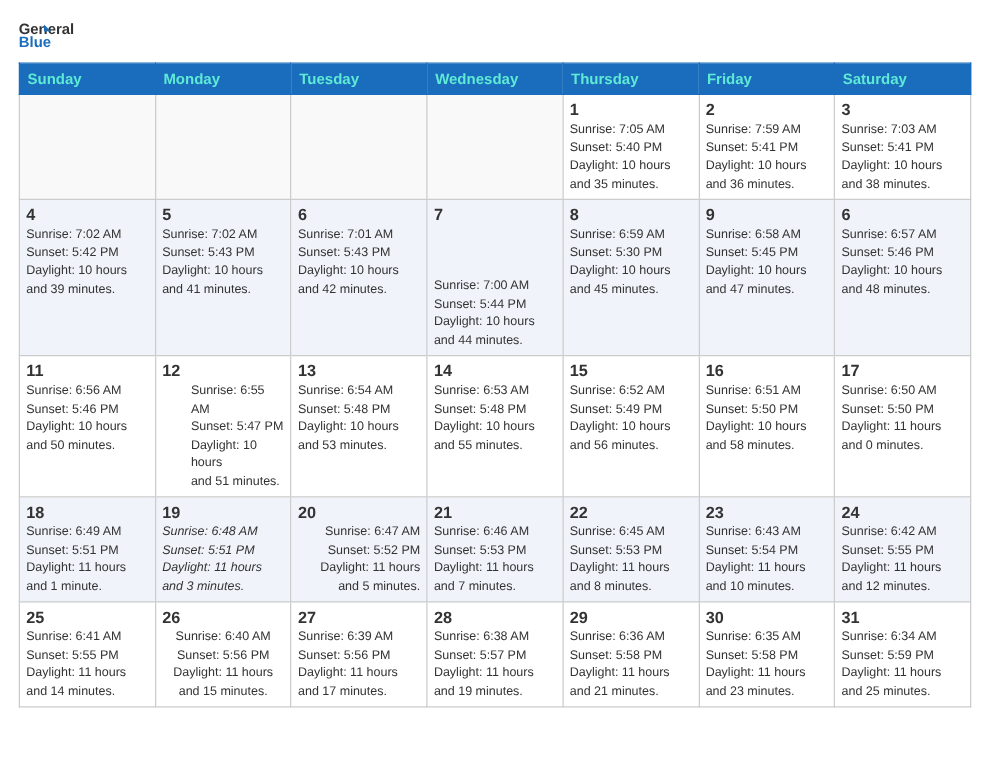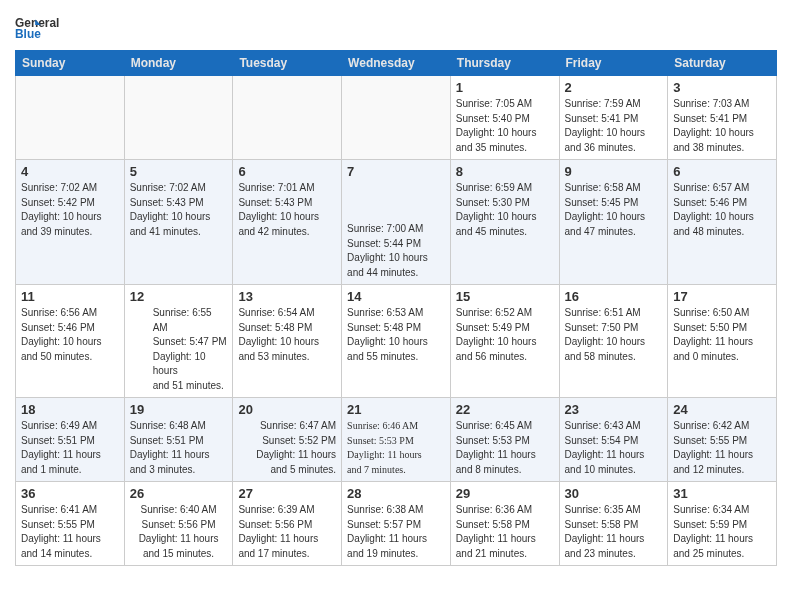--- a/index.html
+++ b/index.html
@@ -38,21 +38,21 @@
       font-size: 14px;
       color: #555;
     }
     .calendar {
       width: 100%;
       border-collapse: collapse;
       border: 1px solid #ccc;
     }
     .calendar th {
       background-color: #1a6cbc;
-      color: #e5e5e5;
+      color: #5eead4;
       text-align: left;
       padding: 5px 6px;
       font-size: 12px;
       border: 1px solid #1a6cbc;
     }
     .calendar td {
       vertical-align: top;
       padding: 4px 5px;
       border: 1px solid #ccc;
       width: 108px;
@@ -219,21 +219,21 @@
         <td>
           <span class="day-num">15</span>
           <div class="day-info" style="white-space: pre-line;">Sunrise: 6:52 AM
 Sunset: 5:49 PM
 Daylight: 10 hours
 and 56 minutes.</div>
         </td>
         <td>
           <span class="day-num">16</span>
           <div class="day-info" style="white-space: pre-line;">Sunrise: 6:51 AM
-Sunset: 7:50 PM
+Sunset: 5:50 PM
 Daylight: 10 hours
 and 58 minutes.</div>
         </td>
         <td>
           <span class="day-num">17</span>
           <div class="day-info" style="white-space: pre-line;">Sunrise: 6:50 AM
 Sunset: 5:50 PM
 Daylight: 11 hours
 and 0 minutes.</div>
         </td>
@@ -241,35 +241,35 @@
       <tr class="row-alt">
         <td>
           <span class="day-num">18</span>
           <div class="day-info" style="white-space: pre-line;">Sunrise: 6:49 AM
 Sunset: 5:51 PM
 Daylight: 11 hours
 and 1 minute.</div>
         </td>
         <td>
           <span class="day-num">19</span>
-          <div class="day-info" style="white-space: pre-line;">Sunrise: 6:48 AM
+          <div class="day-info" style="white-space: pre-line; font-style: italic;">Sunrise: 6:48 AM
 Sunset: 5:51 PM
 Daylight: 11 hours
 and 3 minutes.</div>
         </td>
         <td>
           <span class="day-num">20</span>
           <div class="day-info" style="white-space: pre-line; text-align: right;">Sunrise: 6:47 AM
 Sunset: 5:52 PM
 Daylight: 11 hours
 and 5 minutes.</div>
         </td>
         <td>
           <span class="day-num">21</span>
-          <div class="day-info" style="white-space: pre-line; font-family: Liberation Serif, serif;">Sunrise: 6:46 AM
+          <div class="day-info" style="white-space: pre-line;">Sunrise: 6:46 AM
 Sunset: 5:53 PM
 Daylight: 11 hours
 and 7 minutes.</div>
         </td>
         <td>
           <span class="day-num">22</span>
           <div class="day-info" style="white-space: pre-line;">Sunrise: 6:45 AM
 Sunset: 5:53 PM
 Daylight: 11 hours
 and 8 minutes.</div>
@@ -284,21 +284,21 @@
         <td>
           <span class="day-num">24</span>
           <div class="day-info" style="white-space: pre-line;">Sunrise: 6:42 AM
 Sunset: 5:55 PM
 Daylight: 11 hours
 and 12 minutes.</div>
         </td>
       </tr>
       <tr>
         <td>
-          <span class="day-num">36</span>
+          <span class="day-num">25</span>
           <div class="day-info" style="white-space: pre-line;">Sunrise: 6:41 AM
 Sunset: 5:55 PM
 Daylight: 11 hours
 and 14 minutes.</div>
         </td>
         <td>
           <span class="day-num">26</span>
           <div class="day-info" style="white-space: pre-line; text-align: center;">Sunrise: 6:40 AM
 Sunset: 5:56 PM
 Daylight: 11 hours

